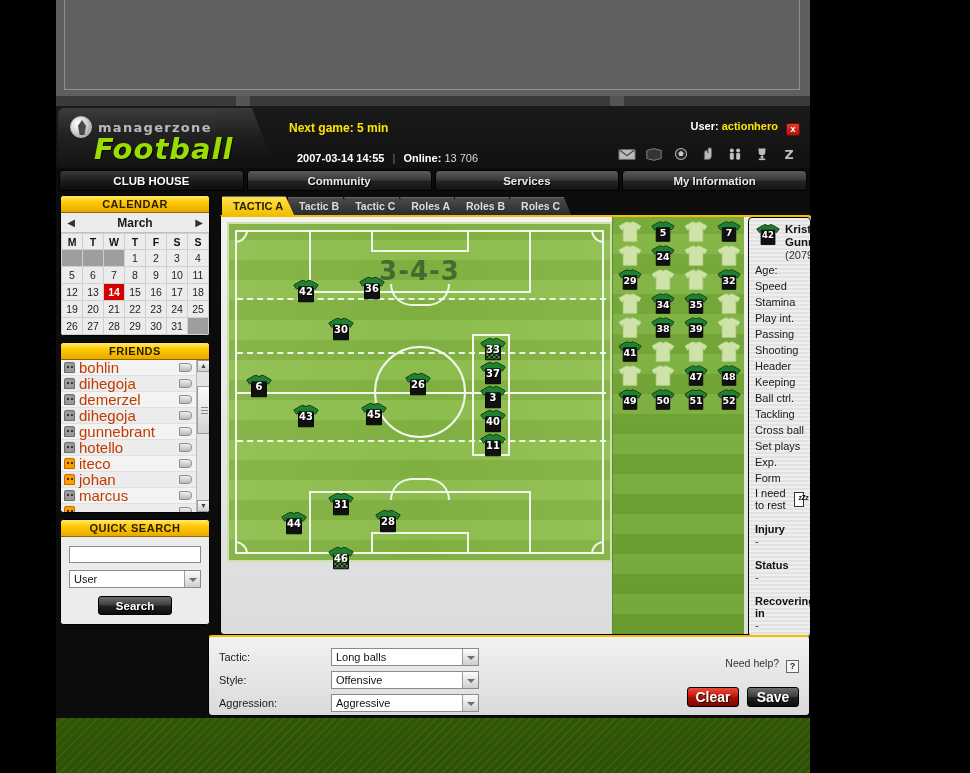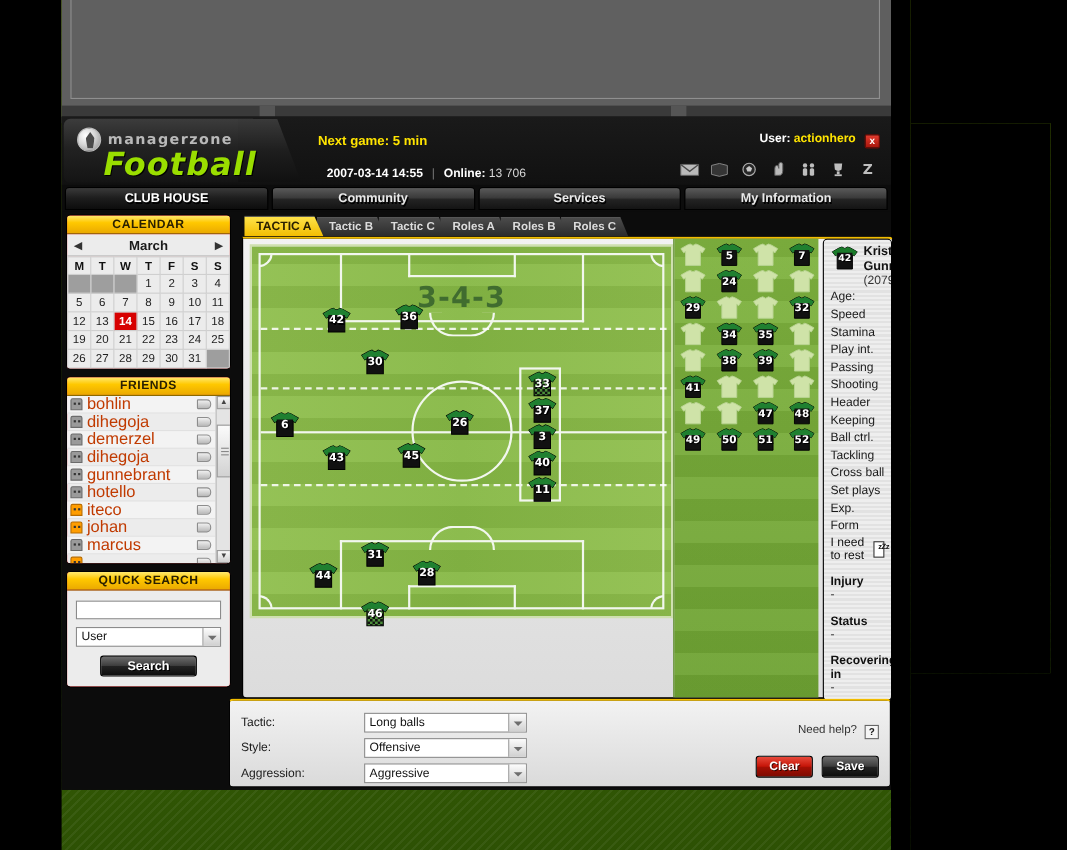--- a/index.html
+++ b/index.html
@@ -115,21 +115,21 @@
     background: linear-gradient(180deg,#3a3a3a 0%,#1d1d1d 48%,#0d0d0d 100%);
     color: #fff;
   }
 
   
   #body-split { display: flex; height: 526px; background:#0c0c0c; }
   #sidebar { width: 152px; padding: 3px 0 0 4px; }
   #content { width: 598px; padding: 3px 4px 0 12px; }
 
   
-  .box { width: 150px; margin-bottom: 6px; border: 1px solid #000; border-radius: 4px; overflow:hidden; background:#ef4444; }
+  .box { width: 150px; margin-bottom: 6px; border: 1px solid #000; border-radius: 4px; overflow:hidden; background:#fef9c3; }
   .box-hd {
     height: 17px; line-height: 17px; text-align: center;
     font-size: 11px; font-weight: bold; color: #2a2000;
     background: linear-gradient(180deg,#ffe970 0%,#ffc800 40%,#eaa900 100%);
     border-bottom: 1px solid #8a6a00; letter-spacing: .5px;
   }
 
   
   #cal-nav { display:flex; align-items:center; height:20px; background:#ececec; border-bottom:1px solid #c2c2c2; }
   #cal-nav .arw { width:20px; text-align:center; font-size:10px; color:#333; cursor:pointer; }
@@ -174,21 +174,21 @@
   
   #qs-body { background:#ececec; padding:7px 8px 9px 8px; }
   #qs-input { width:100%; height:17px; border:1px solid #8b8b8b; background:#fff; font-size:11px; padding:0 3px;
               font-family:"Liberation Sans",sans-serif; }
   #qs-select-wrap { margin-top:7px; position:relative; height:18px; border:1px solid #8b8b8b; background:#fff; }
   #qs-select { position:absolute; left:4px; top:2px; font-size:11px; color:#111; }
   .sel-arrow { position:absolute; right:0; top:0; width:16px; height:16px;
                background:linear-gradient(180deg,#fcfcfc,#d0d0d0); border-left:1px solid #9b9b9b; }
   .sel-arrow:after{ content:''; position:absolute; left:4px; top:7px; border-left:4px solid transparent;
                     border-right:4px solid transparent; border-top:4px solid #6e6e6e; }
-  #qs-btn { display:block; margin:8px auto 0 auto; width:88px; height:19px; line-height:18px; text-align:center;
+  #qs-btn { display:block; margin:8px auto 0 auto; width:74px; height:19px; line-height:18px; text-align:center;
             font-size:11.5px; font-weight:bold; color:#fff; cursor:pointer; border:1px solid #000; border-radius:3px;
             background:linear-gradient(180deg,#6d6d6d 0%,#3d3d3d 48%,#222 52%,#0d0d0d 100%); text-shadow:1px 1px 0 #000; }
 
   
   #tabs { display:flex; align-items:flex-end; height:20px; padding-left:2px; }
   .tab {
     height:18px; line-height:17px; padding:0 11px; margin-right:-6px; font-size:10.5px; font-weight:bold;
     color:#dcdcdc; cursor:pointer; position:relative;
     background: linear-gradient(180deg,#4b4b4b,#2b2b2b);
     clip-path: polygon(0 0, 88% 0, 100% 100%, 0 100%);
@@ -300,21 +300,21 @@
   }
   .srow { display:flex; align-items:center; height:23px; margin-left:10px; }
   .slabel { width:112px; font-size:11px; color:#1a1a1a; }
   .sselect { position:relative; width:148px; height:18px; border:1px solid #8b8b8b; background:#fff; cursor:pointer; }
   .sselect .sv { position:absolute; left:4px; top:2px; font-size:11px; color:#111; }
   #needhelp { position:absolute; right:10px; top:20px; font-size:10.5px; color:#333; }
   #help-q { display:inline-block; width:13px; height:13px; margin-left:4px; vertical-align:-2px;
             border:1px solid #666; background:#f5f5f5; font-size:9px; line-height:11px; text-align:center;
             color:#222; font-weight:bold; cursor:pointer; }
   #act-btns { position:absolute; right:10px; top:50px; display:flex; gap:8px; }
-  .abtn { width:52px; height:20px; line-height:19px; text-align:center; font-size:11px; font-weight:bold;
+  .abtn { width:52px; height:20px; line-height:19px; text-align:center; font-size:14px; font-weight:bold;
           color:#fff; cursor:pointer; border:1px solid #000; border-radius:3px; text-shadow:1px 1px 0 rgba(0,0,0,.7); }
   #btn-clear { background:linear-gradient(180deg,#e84a3c 0%,#c61508 48%,#a50f04 52%,#7d0a02 100%); }
   #btn-save  { background:linear-gradient(180deg,#6d6d6d 0%,#3d3d3d 48%,#222 52%,#0d0d0d 100%); }
 </style>
 </head>
 <body>
 
 <div class="blk" id="blk-left"></div>
 <div class="blk" id="blk-rightA"></div>
 <div class="blk" id="blk-rightB"></div>

